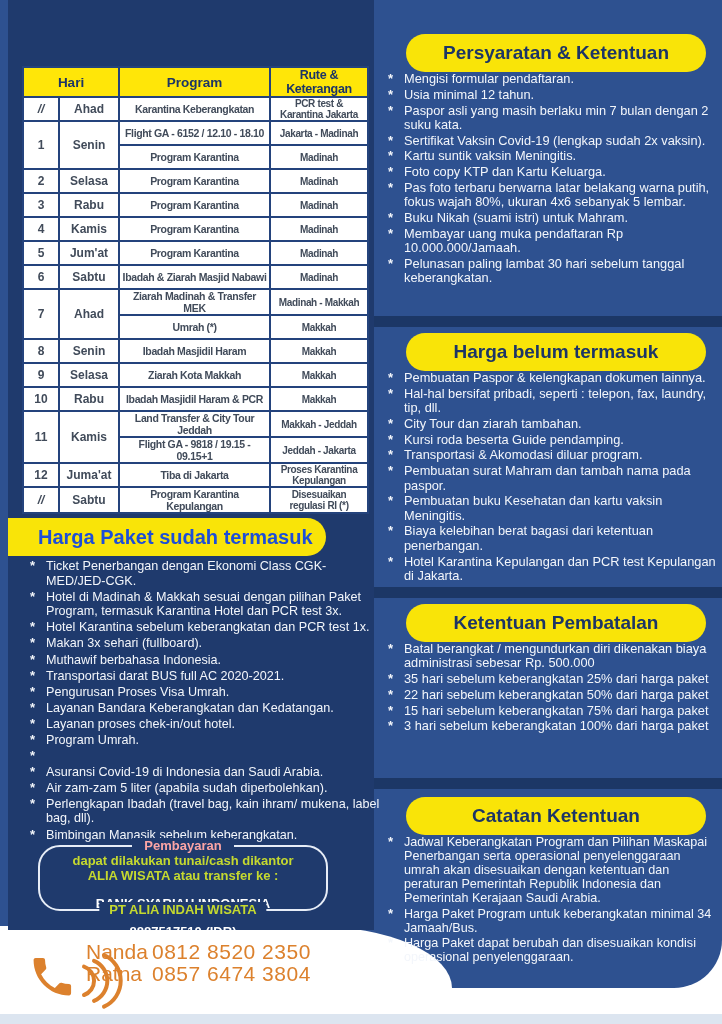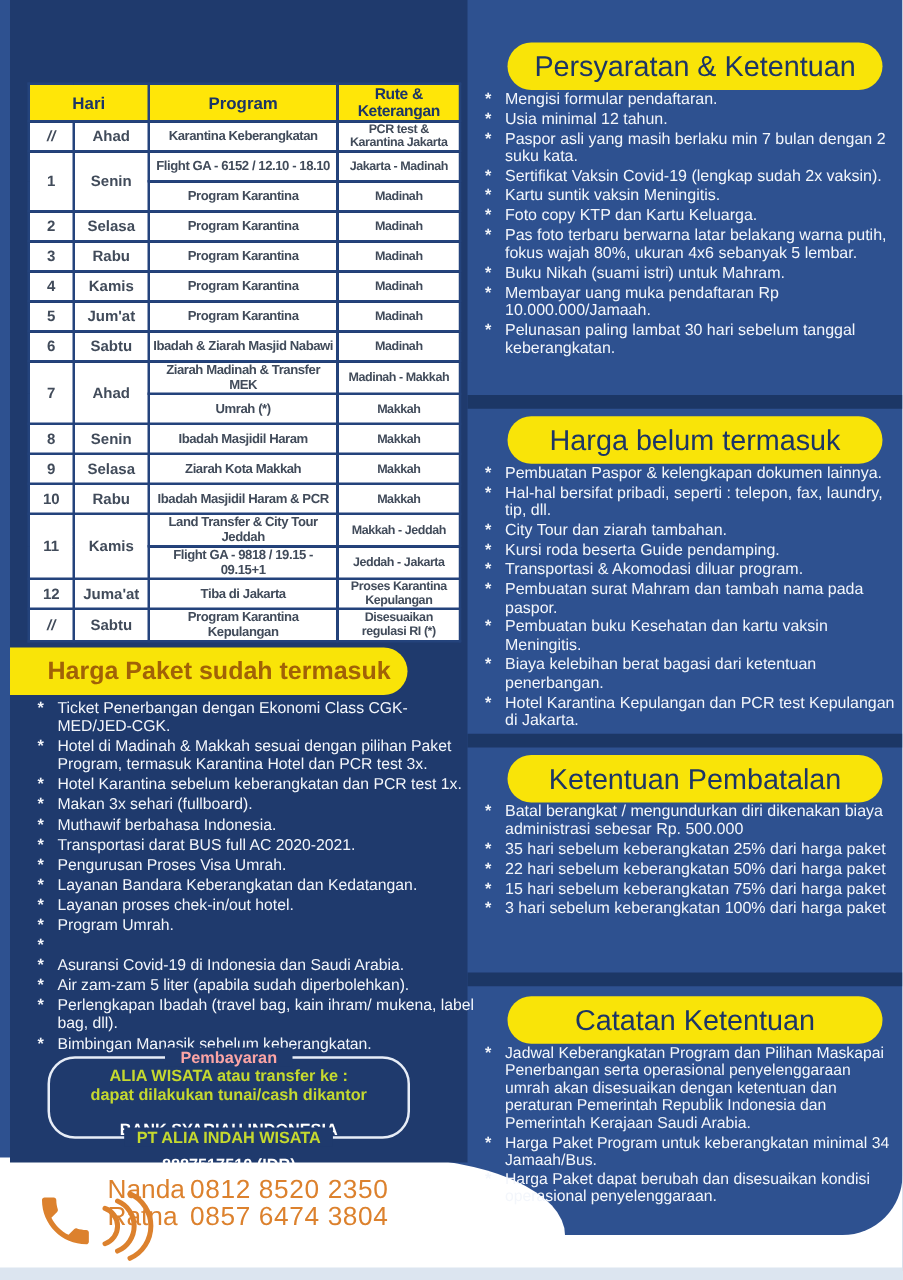--- a/index.html
+++ b/index.html
@@ -24,21 +24,21 @@
   .itn td{height:22px;color:#414b5a;font-weight:bold;}
   .itn td.no{font-size:12px;}
   .itn td.no.slash{font-style:italic;}
   .itn td.day{font-size:12px;}
   .itn td.prog{font-size:10.5px;letter-spacing:-0.35px;text-align:center;}
   .itn td.rute{font-size:10px;letter-spacing:-0.35px;}
 
   .banner-left{position:absolute;left:0;top:518px;width:318px;height:38px;background:#f9e408;
          border-radius:0 24px 24px 0;display:flex;align-items:center;box-sizing:border-box;
          padding-left:30px;}
-  .banner-left span{color:#a16207;font-size:20px;font-weight:bold;}
+  .banner-left span{color:#1d4ed8;font-size:20px;font-weight:bold;}
 
   ul.flist{list-style:none;margin:0;padding:0 6px 0 14px;}
   ul.flist li{display:flex;gap:6px;margin-bottom:1.5px;}
   .ast{color:#f3f6fb;font-size:13px;font-weight:bold;flex:none;width:10px;line-height:14px;}
   .t{color:#f3f6fb;font-size:12.6px;line-height:14.6px;}
   .inc-list{position:absolute;left:8px;top:559px;width:352px;}
 
   .pay-box{position:absolute;left:30px;top:845px;width:290px;height:66px;box-sizing:border-box;
            border:2px solid #e7edf7;border-radius:22px;text-align:center;}
   .pay-line{font-size:13px;font-weight:bold;line-height:15px;}
@@ -61,21 +61,21 @@
   .right-col{position:absolute;left:374px;top:0;width:348px;height:988px;display:flex;
              flex-direction:column;}
   .sec{box-sizing:border-box;flex:none;}
   .sec1{height:316px;padding-top:34px;}
   .sec2{height:260px;padding-top:6px;}
   .sec3{height:180px;padding-top:6px;}
   .sec4{height:199px;padding-top:8px;}
   .divider{height:11px;background:#1c3766;flex:none;}
   .banner-r{height:38px;width:300px;margin-left:32px;background:#f9e408;border-radius:20px;
             display:flex;align-items:center;justify-content:center;}
-  .banner-r span{color:#1c3566;font-size:23px;font-weight:normal;}
+  .banner-r span{color:#1c3566;font-size:19px;font-weight:bold;}
   .r-list{margin:10px 10px 0 24px;}
   .r-list .t{font-size:12.8px;line-height:14.3px;}
   .sec4 .r-list .t{font-size:12.6px;line-height:14px;}
 </style>
 </head>
 <body>
 
 <div class="page">
   <div class="blue-main"></div>
   <div class="white-bump"></div>
@@ -257,22 +257,22 @@
           <span class="t">Perlengkapan Ibadah (travel bag, kain ihram/ mukena, label bag, dll).</span>
         </li>
         <li>
           <span class="ast">*</span>
           <span class="t">Bimbingan Manasik sebelum keberangkatan.</span>
         </li>
       </ul>
 
     <div class="pay-box">
       <div class="pay-line pay-gold overlap-top">Pembayaran</div>
+      <div class="pay-line pay-lime">dapat dilakukan tunai/cash dikantor</div>
       <div class="pay-line pay-lime">ALIA WISATA atau transfer ke :</div>
-      <div class="pay-line pay-lime">dapat dilakukan tunai/cash dikantor</div>
       <div class="pay-line pay-white">BANK SYARIAH INDONESIA</div>
       <div class="pay-line pay-white">8887517510 (IDR)</div>
       <div class="pay-line pay-lime overlap-bottom">PT ALIA INDAH WISATA</div>
     </div>
   </div>
 
   <div class="phone-wrap">
     <svg viewBox="0 0 58 36" width="108" height="60" aria-hidden="true">
       <g transform="translate(1,1) scale(1.25)">
         <path fill="#dc812d" d="M6.62 10.79c1.44 2.83 3.76 5.14 6.59 6.59l2.2-2.2c.27-.27.67-.36 1.02-.24 1.12.37 2.33.57 3.57.57.55 0 1 .45 1 1V20c0 .55-.45 1-1 1-9.39 0-17-7.61-17-17 0-.55.45-1 1-1h3.5c.55 0 1 .45 1 1 0 1.25.2 2.45.57 3.57.11.35.03.74-.25 1.02l-2.2 2.2z"></path>

